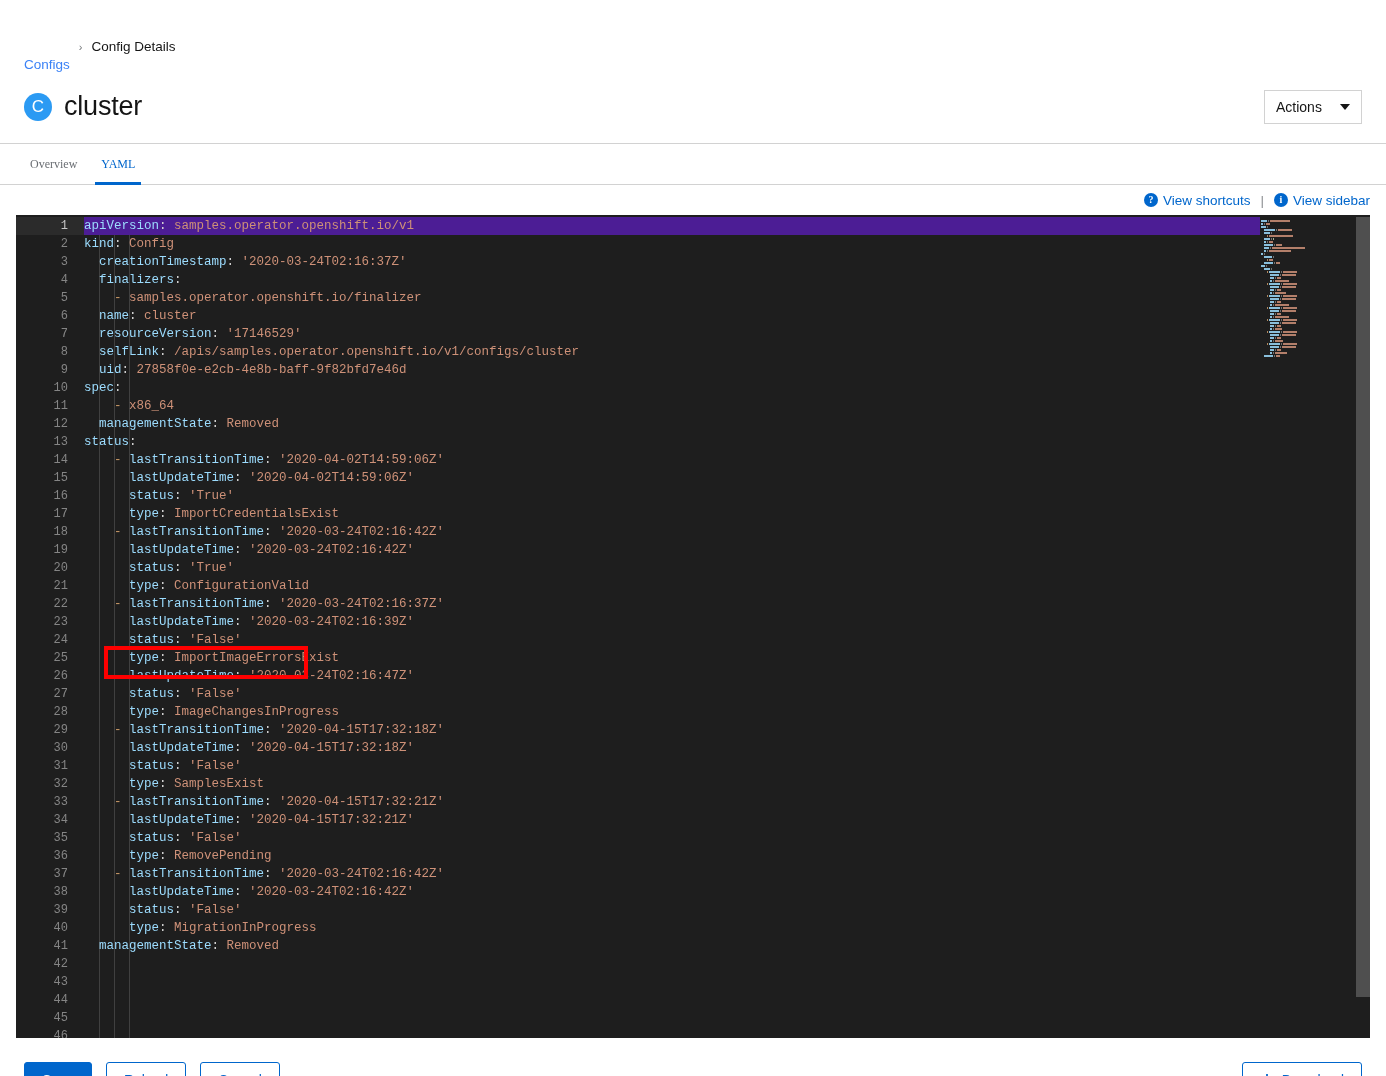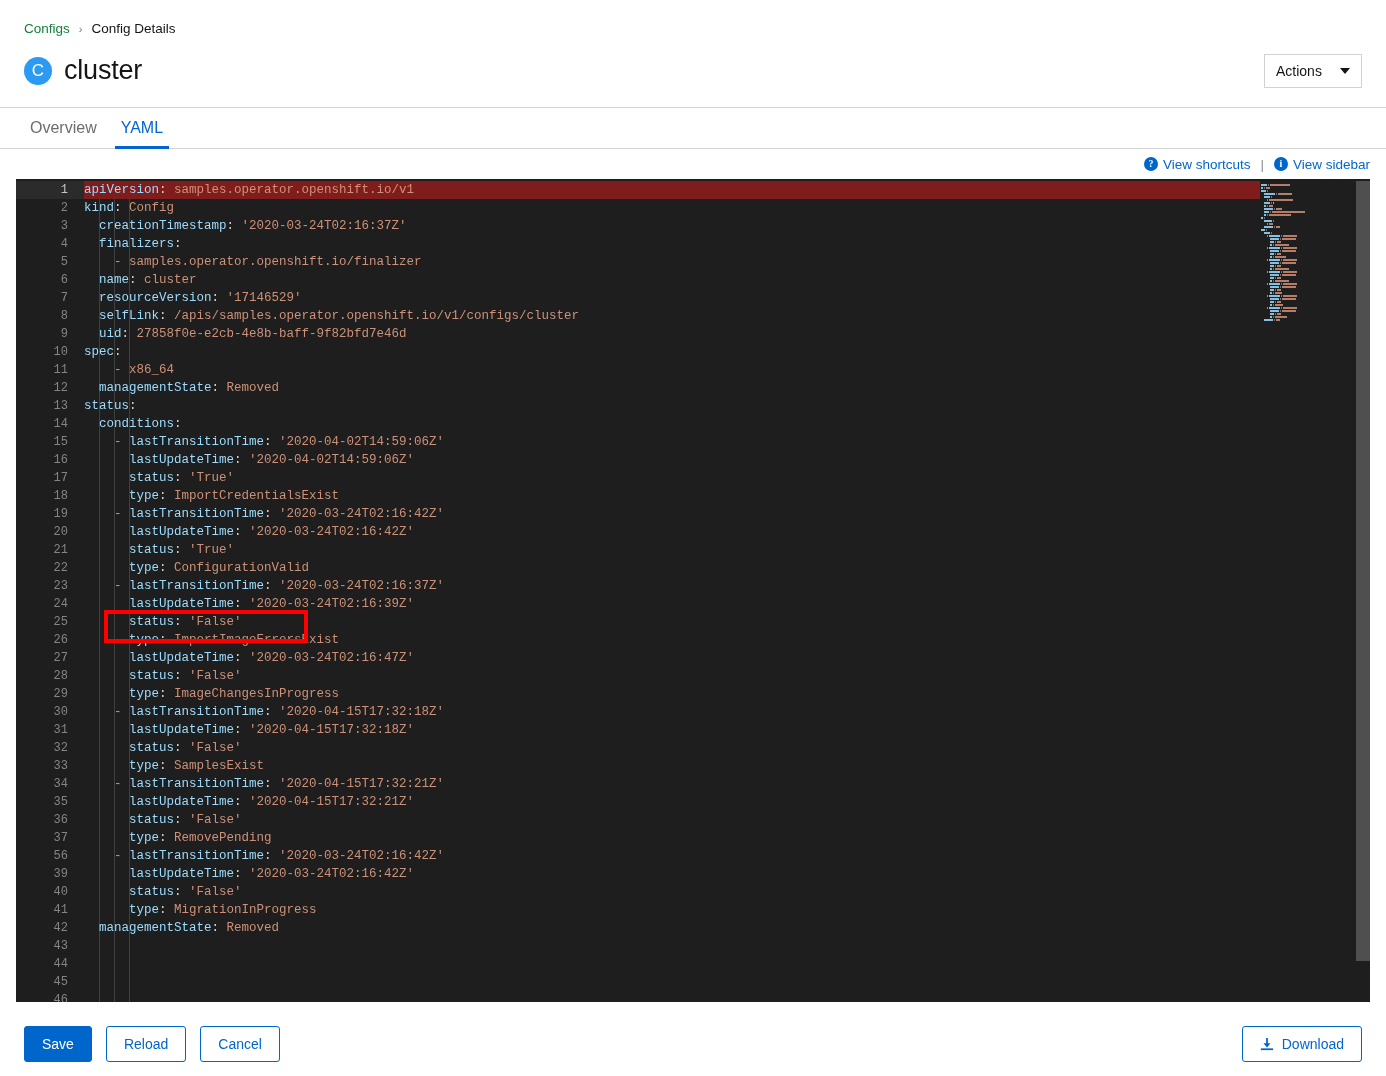--- a/index.html
+++ b/index.html
@@ -9,21 +9,21 @@
     font-family: "Liberation Sans", sans-serif;
     overflow: hidden;
   }
 
   
   .breadcrumb {
     display: flex; align-items: center; gap: 9px;
     padding: 21px 0 0 24px;
     font-size: 13.5px; line-height: 16px;
   }
-  .bc-link { color: #15803d; text-decoration: none; cursor: pointer; }
+  .bc-link { color: #3b82f6; text-decoration: none; cursor: pointer; margin-top: 36px; }
   .bc-sep { color: #737679; font-size: 11px; }
   .bc-current { color: #151515; }
 
   
   .title-row {
     display: flex; align-items: center;
     padding: 11px 24px 0 24px;
     height: 56px;
   }
   .res-badge {
@@ -62,22 +62,23 @@
     border-top: 1px solid #d2d2d2;
     border-bottom: 1px solid #d2d2d2;
     height: 42px;
     display: flex; align-items: stretch;
     padding-left: 24px;
   }
   .tab {
     position: relative;
     display: flex; align-items: center;
     padding: 0 12px;
-    font-size: 16px; color: #6a6e73;
+    font-size: 12px; color: #6a6e73;
     cursor: pointer;
+    font-family: Liberation Serif, serif;
   }
   .tab:first-child { padding-left: 6px; }
   .tab.active { color: #0066cc; }
   .tab.active::after {
     content: ""; position: absolute;
     left: 6px; right: 6px; bottom: -1px; height: 3px;
     background: #0066cc;
   }
 
   
@@ -135,21 +136,21 @@
   }
   .cline {
     height: 18px; line-height: 18px;
     white-space: pre;
     font-family: "Liberation Mono", monospace;
     font-size: 12.5px;
     color: #d4d4d4;
     padding-left: 0px;
     position: relative;
   }
-  .cline.active { background: #7f1d1d; }
+  .cline.active { background: #4c1d95; }
   .tk-key   { color: #9cdcfe; }
   .tk-val   { color: #ce9178; }
   .tk-num   { color: #b5cea8; }
   .tk-punc  { color: #d4d4d4; }
   .tk-dash  { color: #cc9b68; }
 
   
   .guide {
     position: absolute; top: 2px; bottom: 0;
     width: 1px; background: #404040;
@@ -295,21 +296,21 @@
         <div class="gnum">28</div>
         <div class="gnum">29</div>
         <div class="gnum">30</div>
         <div class="gnum">31</div>
         <div class="gnum">32</div>
         <div class="gnum">33</div>
         <div class="gnum">34</div>
         <div class="gnum">35</div>
         <div class="gnum">36</div>
         <div class="gnum">37</div>
-        <div class="gnum">56</div>
+        <div class="gnum">38</div>
         <div class="gnum">39</div>
         <div class="gnum">40</div>
         <div class="gnum">41</div>
         <div class="gnum">42</div>
         <div class="gnum">43</div>
         <div class="gnum">44</div>
         <div class="gnum">45</div>
         <div class="gnum">46</div>
       </div>
     <div class="code-area" id="code-area">
@@ -323,21 +324,20 @@
         <div class="cline"><span>  </span><span class="tk-key">finalizers</span><span class="tk-punc">:</span></div>
         <div class="cline"><span>    </span><span class="tk-dash">- </span><span class="tk-val">samples.operator.openshift.io/finalizer</span></div>
         <div class="cline"><span>  </span><span class="tk-key">name</span><span class="tk-punc">: </span><span class="tk-val">cluster</span></div>
         <div class="cline"><span>  </span><span class="tk-key">resourceVersion</span><span class="tk-punc">: </span><span class="tk-val">'17146529'</span></div>
         <div class="cline"><span>  </span><span class="tk-key">selfLink</span><span class="tk-punc">: </span><span class="tk-val">/apis/samples.operator.openshift.io/v1/configs/cluster</span></div>
         <div class="cline"><span>  </span><span class="tk-key">uid</span><span class="tk-punc">: </span><span class="tk-val">27858f0e-e2cb-4e8b-baff-9f82bfd7e46d</span></div>
         <div class="cline"><span class="tk-key">spec</span><span class="tk-punc">:</span></div>
         <div class="cline"><span>    </span><span class="tk-dash">- </span><span class="tk-val">x86_64</span></div>
         <div class="cline"><span>  </span><span class="tk-key">managementState</span><span class="tk-punc">: </span><span class="tk-val">Removed</span></div>
         <div class="cline"><span class="tk-key">status</span><span class="tk-punc">:</span></div>
-        <div class="cline"><span>  </span><span class="tk-key">conditions</span><span class="tk-punc">:</span></div>
         <div class="cline"><span>    </span><span class="tk-dash">- </span><span class="tk-key">lastTransitionTime</span><span class="tk-punc">: </span><span class="tk-val">'2020-04-02T14:59:06Z'</span></div>
         <div class="cline"><span>      </span><span class="tk-key">lastUpdateTime</span><span class="tk-punc">: </span><span class="tk-val">'2020-04-02T14:59:06Z'</span></div>
         <div class="cline"><span>      </span><span class="tk-key">status</span><span class="tk-punc">: </span><span class="tk-val">'True'</span></div>
         <div class="cline"><span>      </span><span class="tk-key">type</span><span class="tk-punc">: </span><span class="tk-val">ImportCredentialsExist</span></div>
         <div class="cline"><span>    </span><span class="tk-dash">- </span><span class="tk-key">lastTransitionTime</span><span class="tk-punc">: </span><span class="tk-val">'2020-03-24T02:16:42Z'</span></div>
         <div class="cline"><span>      </span><span class="tk-key">lastUpdateTime</span><span class="tk-punc">: </span><span class="tk-val">'2020-03-24T02:16:42Z'</span></div>
         <div class="cline"><span>      </span><span class="tk-key">status</span><span class="tk-punc">: </span><span class="tk-val">'True'</span></div>
         <div class="cline"><span>      </span><span class="tk-key">type</span><span class="tk-punc">: </span><span class="tk-val">ConfigurationValid</span></div>
         <div class="cline"><span>    </span><span class="tk-dash">- </span><span class="tk-key">lastTransitionTime</span><span class="tk-punc">: </span><span class="tk-val">'2020-03-24T02:16:37Z'</span></div>
         <div class="cline"><span>      </span><span class="tk-key">lastUpdateTime</span><span class="tk-punc">: </span><span class="tk-val">'2020-03-24T02:16:39Z'</span></div>

